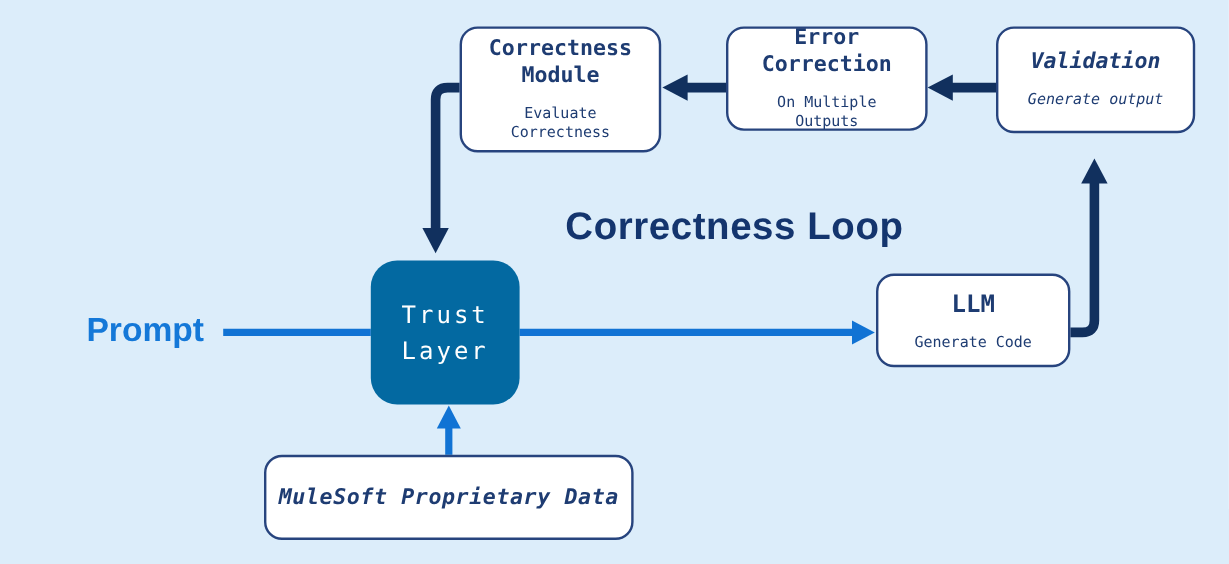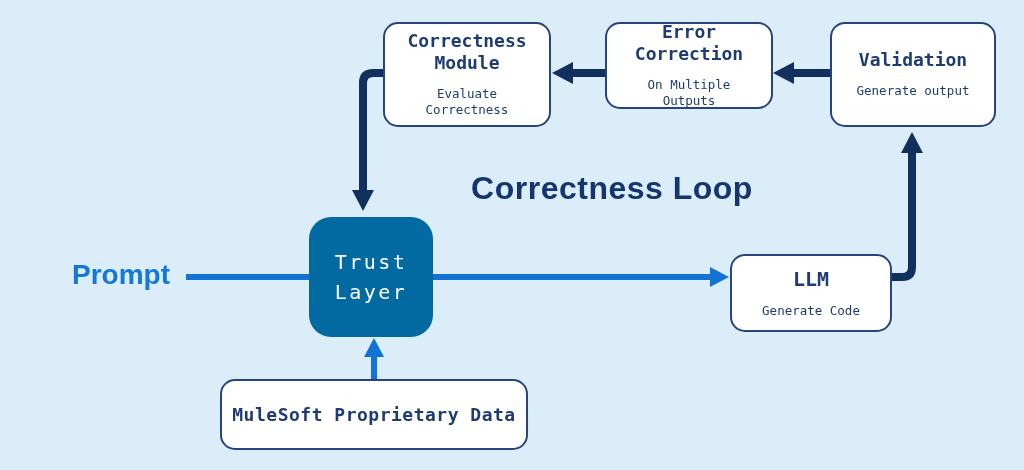--- a/index.html
+++ b/index.html
@@ -29,25 +29,25 @@
   }
   .node-sub{
     color:#1e3c72;
     font-size:12.5px;
     line-height:1.3;
     margin-top:12px;
     white-space:pre-line;
   }
   .node-correctness{left:383px;top:22px;width:168px;height:105px;}
   .node-error{left:605px;top:22px;width:168px;height:87px;}
-  .node-validation{left:830px;top:22px;width:166px;height:105px;}
-  .node-llm{left:730px;top:254px;width:162px;height:78px;}
+  .node-validation{left:830px;top:22px;width:166px;height:89px;font-style:italic;}
+  .node-llm{left:730px;top:228px;width:162px;height:78px;}
   .node-llm .node-title{font-size:20px;}
   .node-mulesoft{left:220px;top:379px;width:308px;height:71px;}
-  .node-mulesoft .node-title{font-size:18px;letter-spacing:.5px;}
+  .node-mulesoft .node-title{font-size:18px;letter-spacing:.5px;font-style:italic;}
   .node-trust{
     position:absolute;
     left:309px;top:217px;width:124px;height:120px;
     background:#0369a1;border:none;border-radius:22px;
     display:flex;align-items:center;justify-content:center;
     text-align:center;box-sizing:border-box;
   }
   .trust-label{
     color:#ffffff;font-size:20px;
     letter-spacing:2.5px;line-height:1.5;

